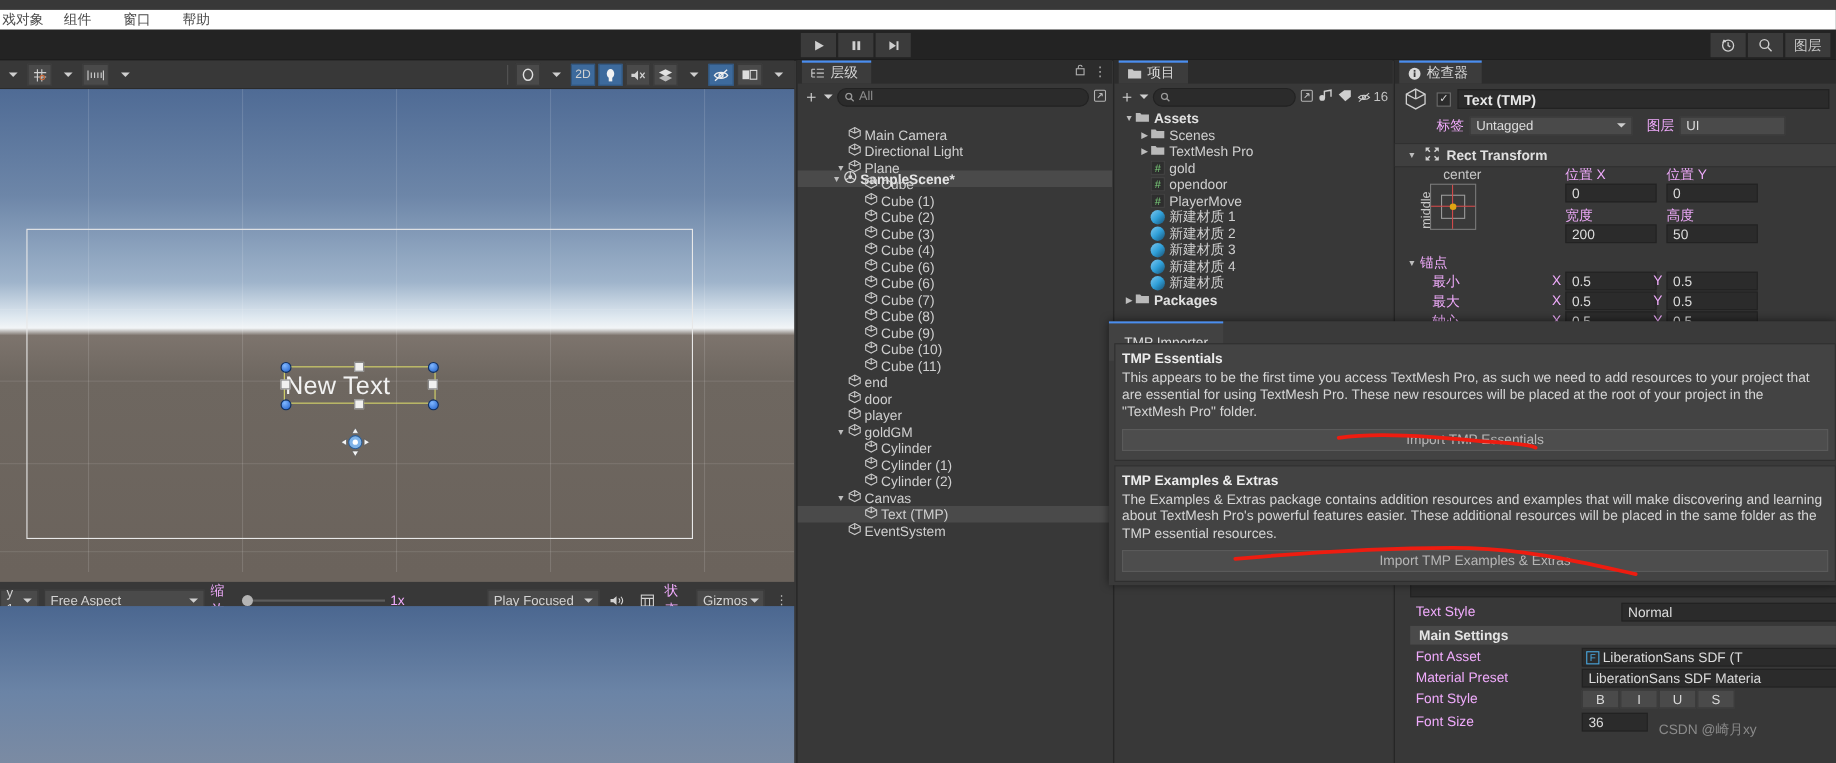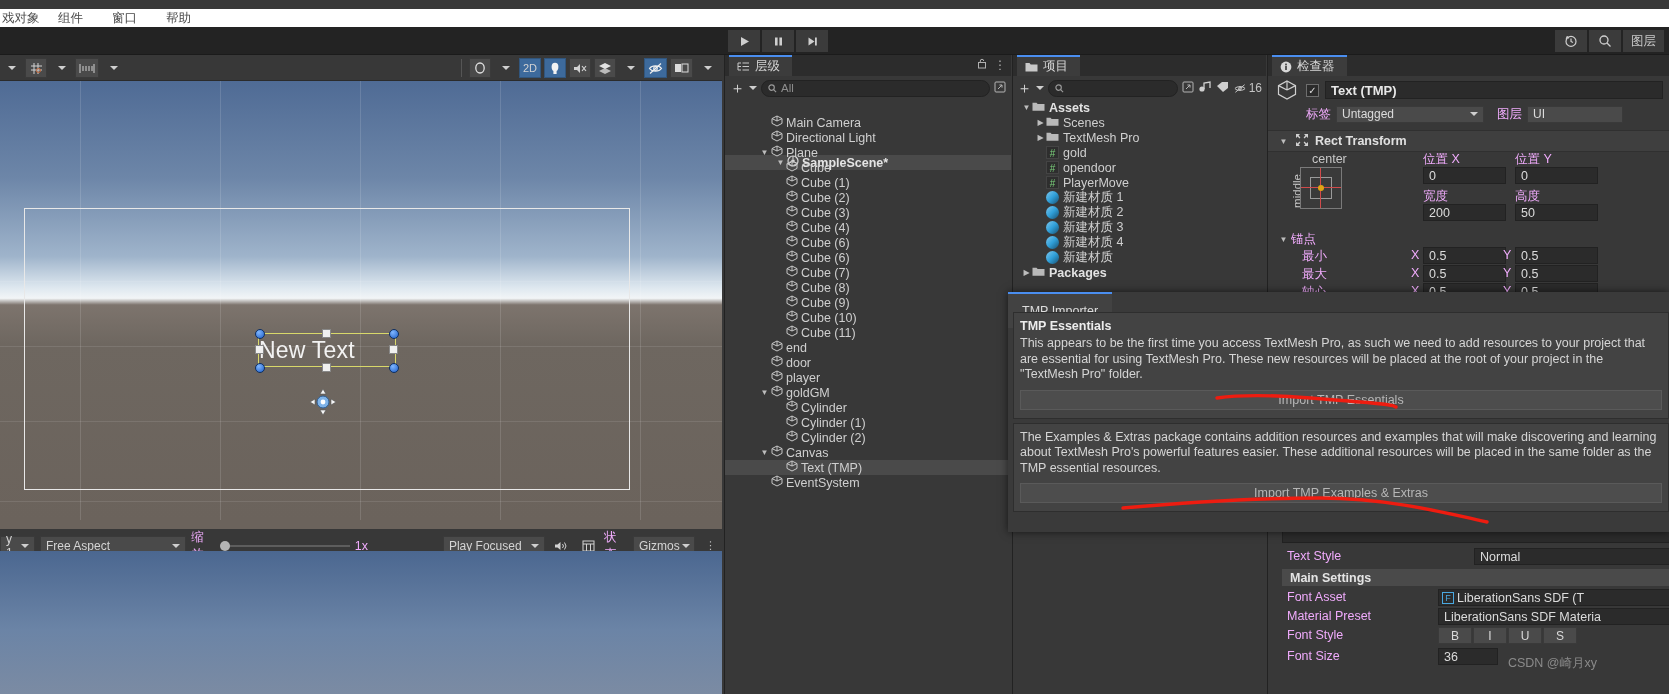--- a/index.html
+++ b/index.html
@@ -17,21 +17,21 @@
   .playgrp{ position:absolute; left:728px; top:3px; height:22px; display:flex; gap:2px; }
   .playbtn{ width:32px; height:22px; background:#3b3b3b; display:flex; align-items:center;
      justify-content:center; }
   .playbtn.mid{ background:#3b3b3b; }
   .rtgrp{ position:absolute; right:5px; top:3px; height:22px; display:flex; gap:2px; align-items:center;}
   .rtbtn{ width:32px; height:22px; background:#3b3b3b; display:flex; align-items:center; justify-content:center; }
   .rtlabel{ height:22px; padding:0 8px; background:#3b3b3b; display:flex; align-items:center;
      font-size:12.5px; color:#c8c8c8; }
 
   
-  .scene{ position:absolute; left:0; top:55px; width:722px; height:465px;padding-left:20px; }
+  .scene{ position:absolute; left:0; top:55px; width:722px; height:465px; }
   .scenetb{ position:absolute; left:0; top:0; width:722px; height:26px; background:#383838;
      border-bottom:1px solid #2b2b2b; }
   .tb-l{ position:absolute; left:0; top:3px; display:flex; align-items:center; gap:3px; }
   .tb-r{ position:absolute; right:4px; top:3px; display:flex; align-items:center; gap:3px;}
   .sbtn{ height:20px; min-width:22px; background:#4a4a4a; border:1px solid #3a3a3a;
      display:flex; align-items:center; justify-content:center; padding:0 3px; color:#d2d2d2; font-size:11px;}
   .sbtn.blue{ background:#3d6a9c; border-color:#31567e; }
   .sbtn.flat{ background:transparent; border:none; }
   .caret{ width:0;height:0;border-left:4px solid transparent;border-right:4px solid transparent;
      border-top:4px solid #cfcfcf; display:inline-block; margin-left:2px;}
@@ -895,20 +895,21 @@
 
   <div class="tmpwin">
     <div class="tmptab">TMP Importer</div>
     <div class="tmpbody">
       <div class="tmpsec">
         <div class="tmph">TMP Essentials</div>
         <div class="tmpp">This appears to be the first time you access TextMesh Pro, as such we need to add resources to your project that are essential for using TextMesh Pro. These new resources will be placed at the root of your project in the "TextMesh Pro" folder.</div>
         <div class="tmpbtn">Import TMP Essentials</div>
       </div>
       <div class="tmpsec" style="margin-top:4px;">
+        <div class="tmph">TMP Examples &amp; Extras</div>
         <div class="tmpp">The Examples &amp; Extras package contains addition resources and examples that will make discovering and learning about TextMesh Pro's powerful features easier. These additional resources will be placed in the same folder as the TMP essential resources.</div>
         <div class="tmpbtn">Import TMP Examples &amp; Extras</div>
       </div>
     </div>
   </div>
 
   <svg class="scribble" style="left:0; top:0; width:1669px; height:694px;">
     <path d="M1217,398 C1260,392 1320,399 1360,402 C1400,405 1392,406 1396,407" stroke="#ee1c10" stroke-width="3.4" fill="none" stroke-linecap="round"></path>
     <path d="M1123,508 C1180,503 1250,498 1320,498 C1390,498 1450,514 1487,522" stroke="#ee1c10" stroke-width="3.4" fill="none" stroke-linecap="round"></path>
   </svg>

